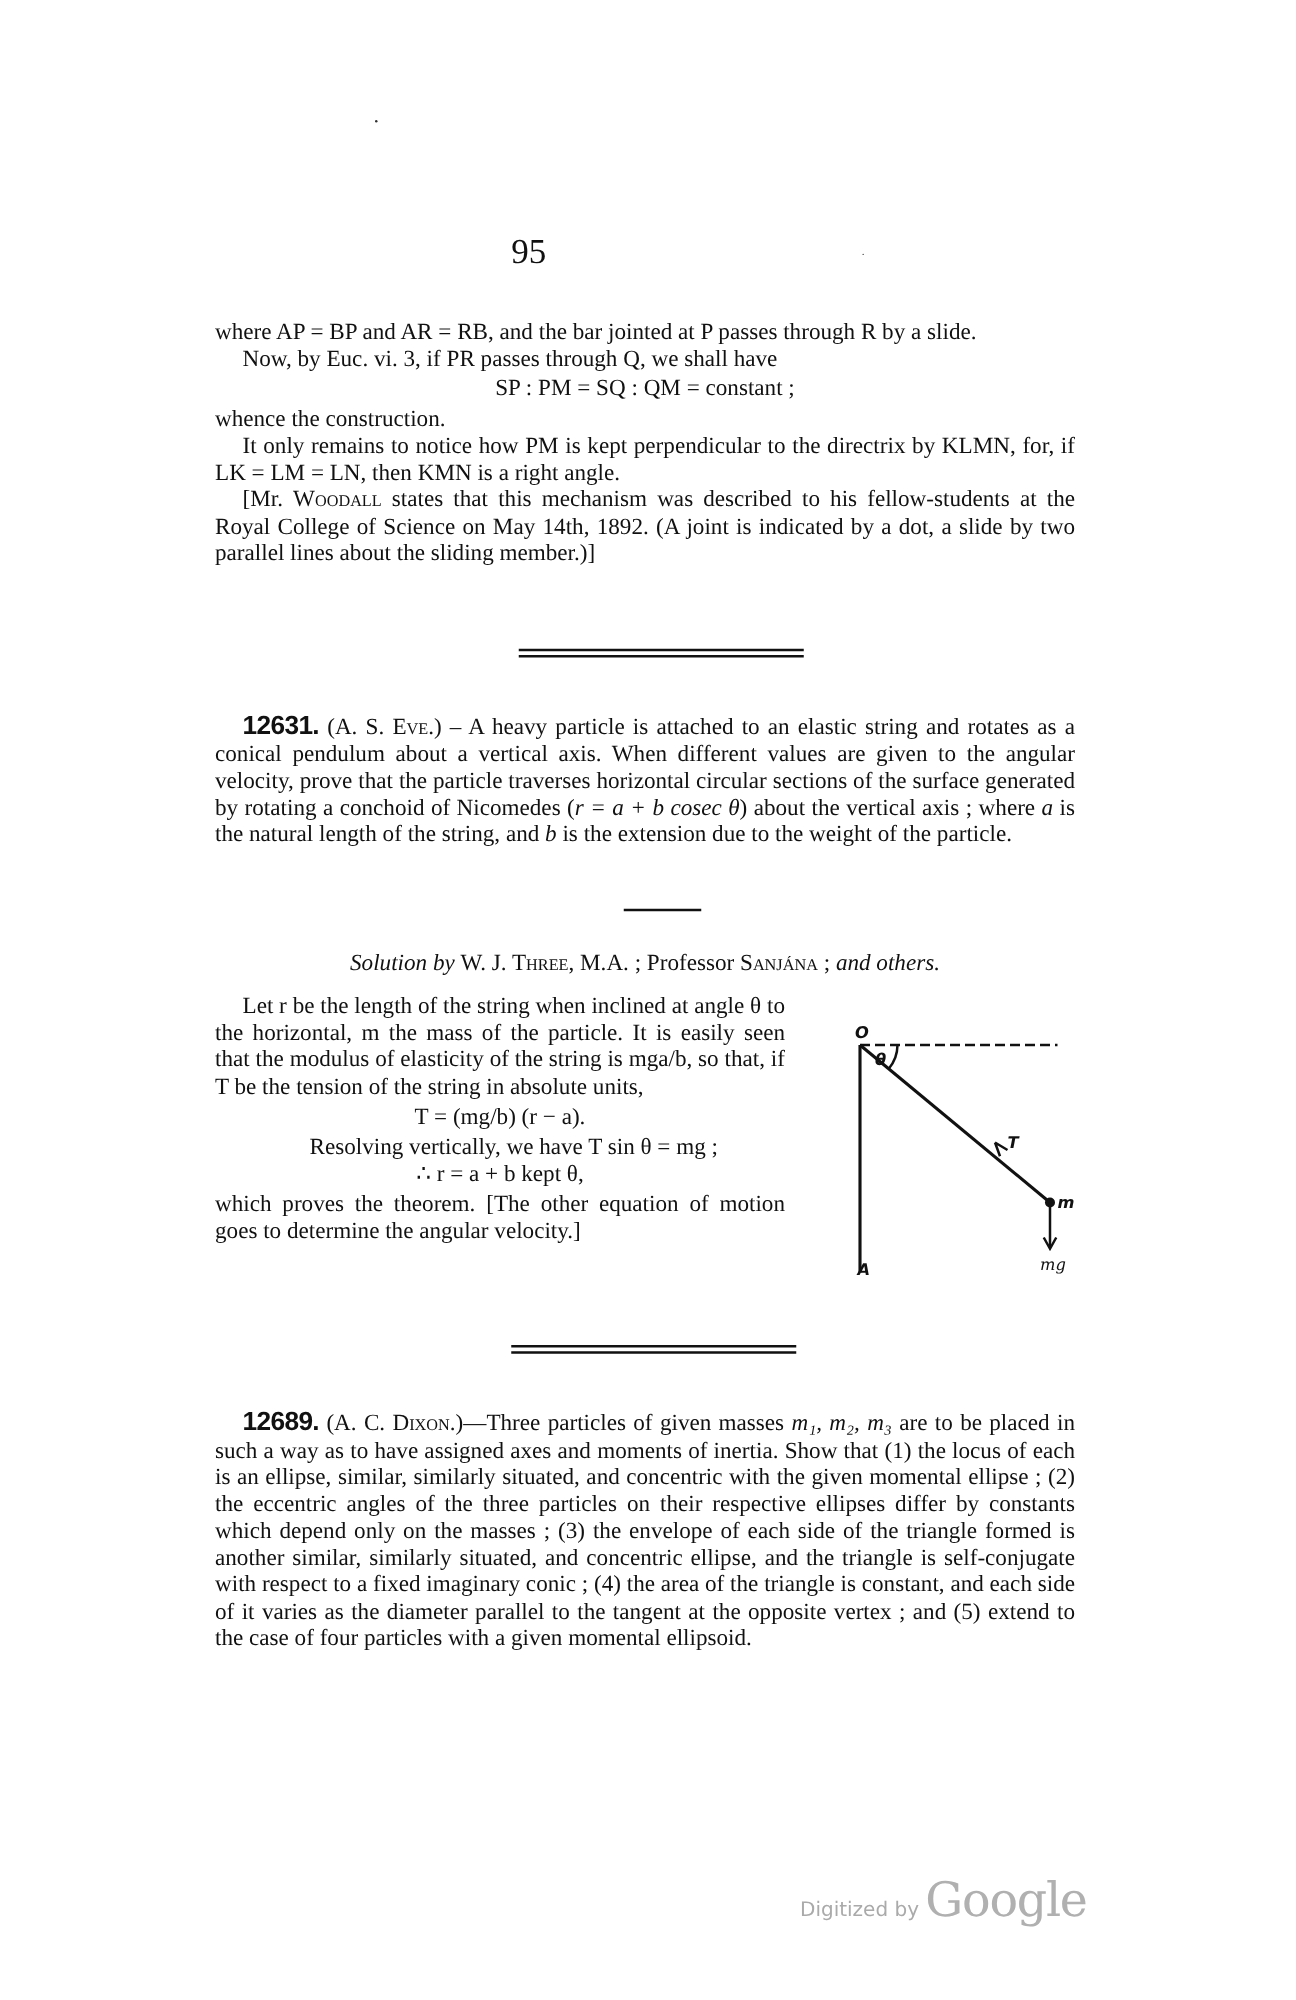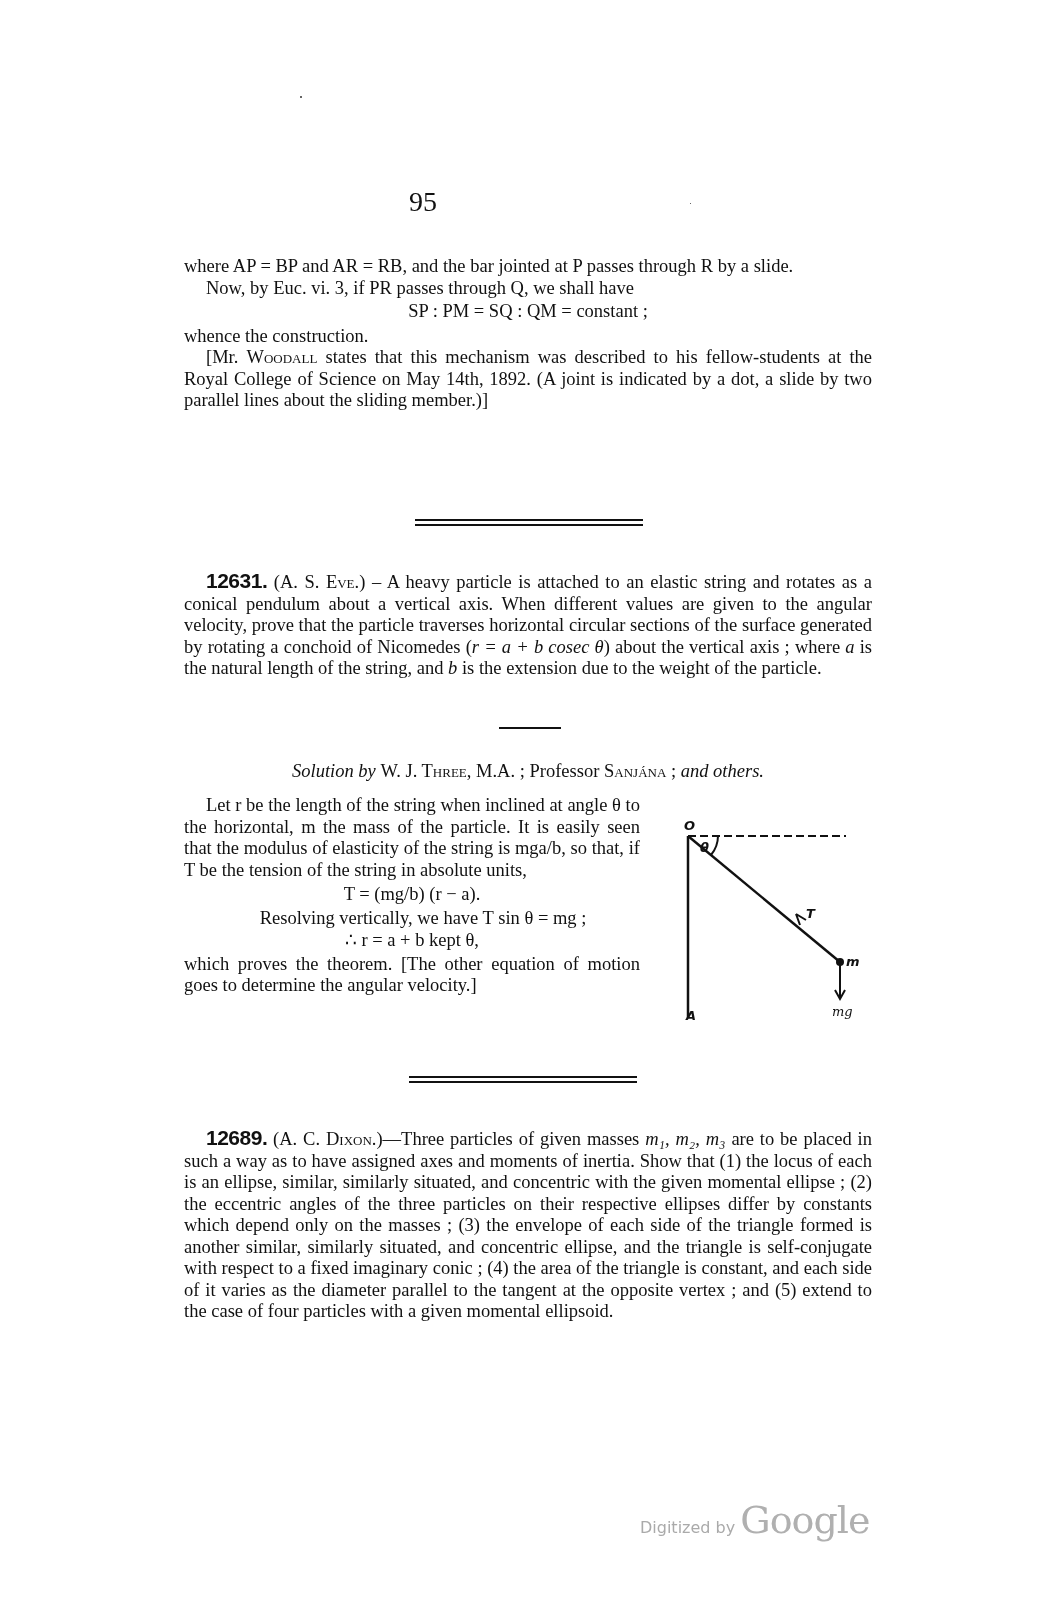--- a/index.html
+++ b/index.html
@@ -11,21 +11,21 @@
     font-family: "DejaVu Serif", "Liberation Serif", serif;
     color: #111111;
   }
   .page-number {
     position: absolute; left: 0; width: 846px; top: 186px;
     text-align: center;
     font-family: "Liberation Serif", serif;
     font-size: 28px;
   }
   .col {
-    position: absolute; left: 184px; width: 688px;
+    position: absolute; left: 172px; width: 688px;
     font-family: "Liberation Serif", serif;
     font-size: 18.5px; line-height: 21.5px;
     text-align: justify;
   }
   .col p { margin: 0; }
   .indent { text-indent: 22px; }
   .center { text-align: center; }
   .sc { font-variant: small-caps; }
   .it { font-style: italic; }
   .probnum { font-weight: bold; font-size: 21px; font-family: "Liberation Sans", sans-serif; letter-spacing: -0.5px; }
@@ -55,20 +55,21 @@
 <div class="speck" style="left:300px;top:96px;"></div>
 <div class="speck" style="left:690px;top:203px;width:1px;height:1px;"></div>
 
 <div class="page-number">95</div>
 
 <div class="col" style="top:256px;">
   <p>where AP = BP and AR = RB, and the bar jointed at P passes through R by a slide.</p>
   <p class="indent">Now, by Euc. vi. 3, if PR passes through Q, we shall have</p>
   <p class="center" style="margin:2px 0 3px 0;">SP : PM = SQ : QM = constant ;</p>
   <p>whence the construction.</p>
+  <p class="indent">It only remains to notice how PM is kept perpendicular to the directrix by KLMN, for, if LK = LM = LN, then KMN is a right angle.</p>
   <p class="indent"><span>[Mr. </span><span class="sc">Woodall</span><span> states that this mechanism was described to his fellow-students at the Royal College of Science on May 14th, 1892. (A joint is indicated by a dot, a slide by two parallel lines about the sliding member.)]</span></p>
 </div>
 
 <div class="double-rule" style="left:415px;width:228px;top:519px;"></div>
 
 <div class="col" style="top:570px;">
   <p class="indent"><span class="probnum">12631.</span><span> (A. S. </span><span class="sc">Eve</span><span>.) – </span><span>A heavy particle is attached to an elastic string and rotates as a conical pendulum about a vertical axis. When different values are given to the angular velocity, prove that the particle traverses horizontal circular sections of the surface generated by rotating a conchoid of Nicomedes (</span><span class="it">r = a + b cosec θ</span><span>) about the vertical axis ; where </span><span class="it">a</span><span> is the natural length of the string, and </span><span class="it">b</span><span> is the extension due to the weight of the particle.</span></p>
 </div>
 
 <div class="single-rule" style="left:499px;width:62px;top:727px;"></div>

